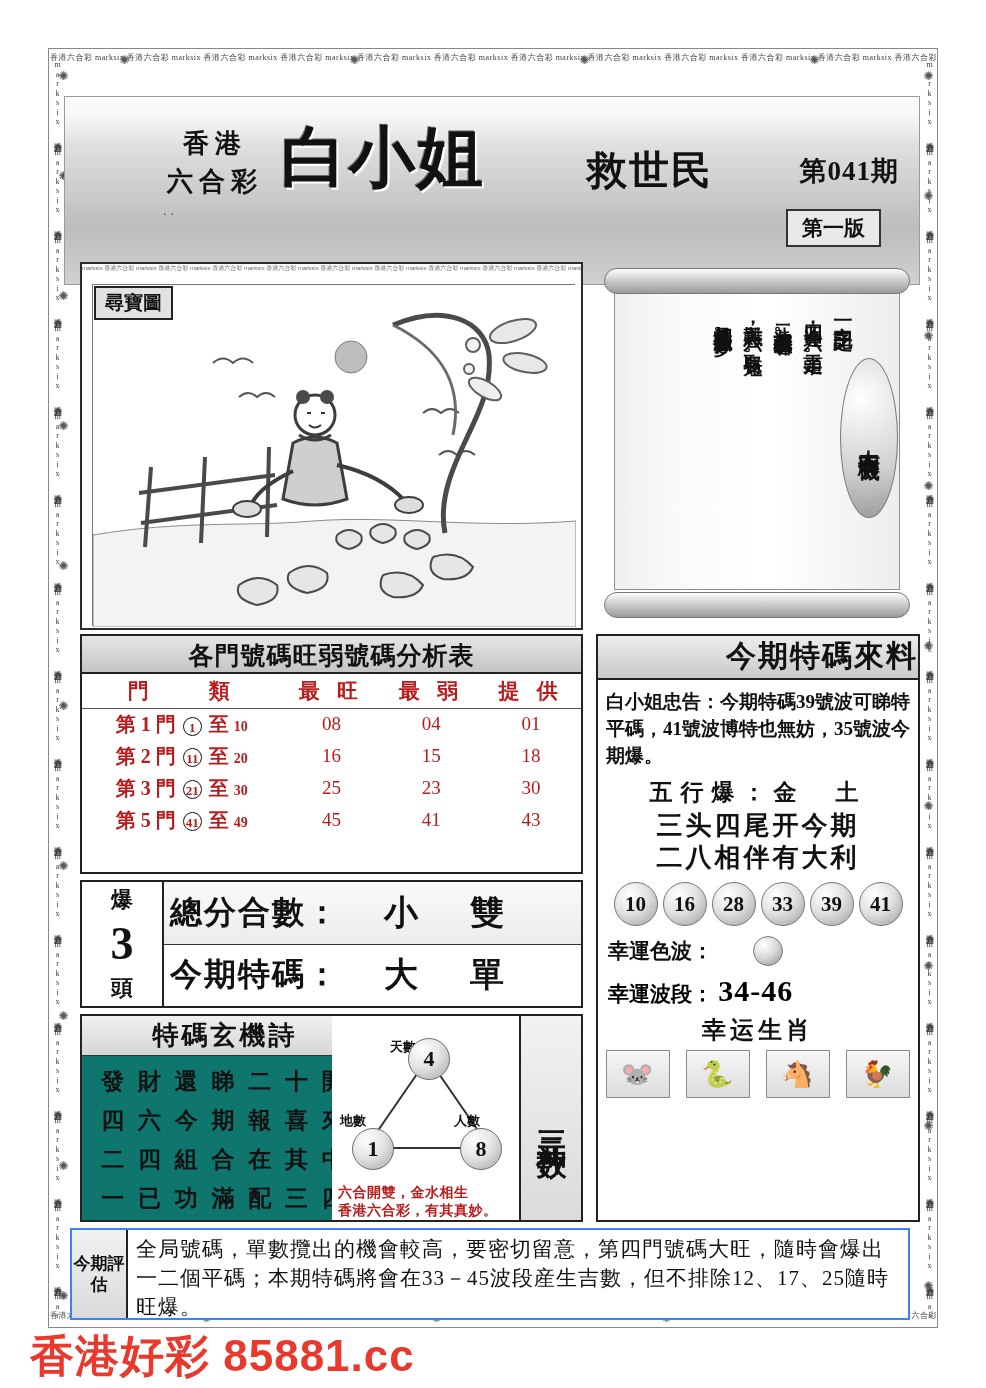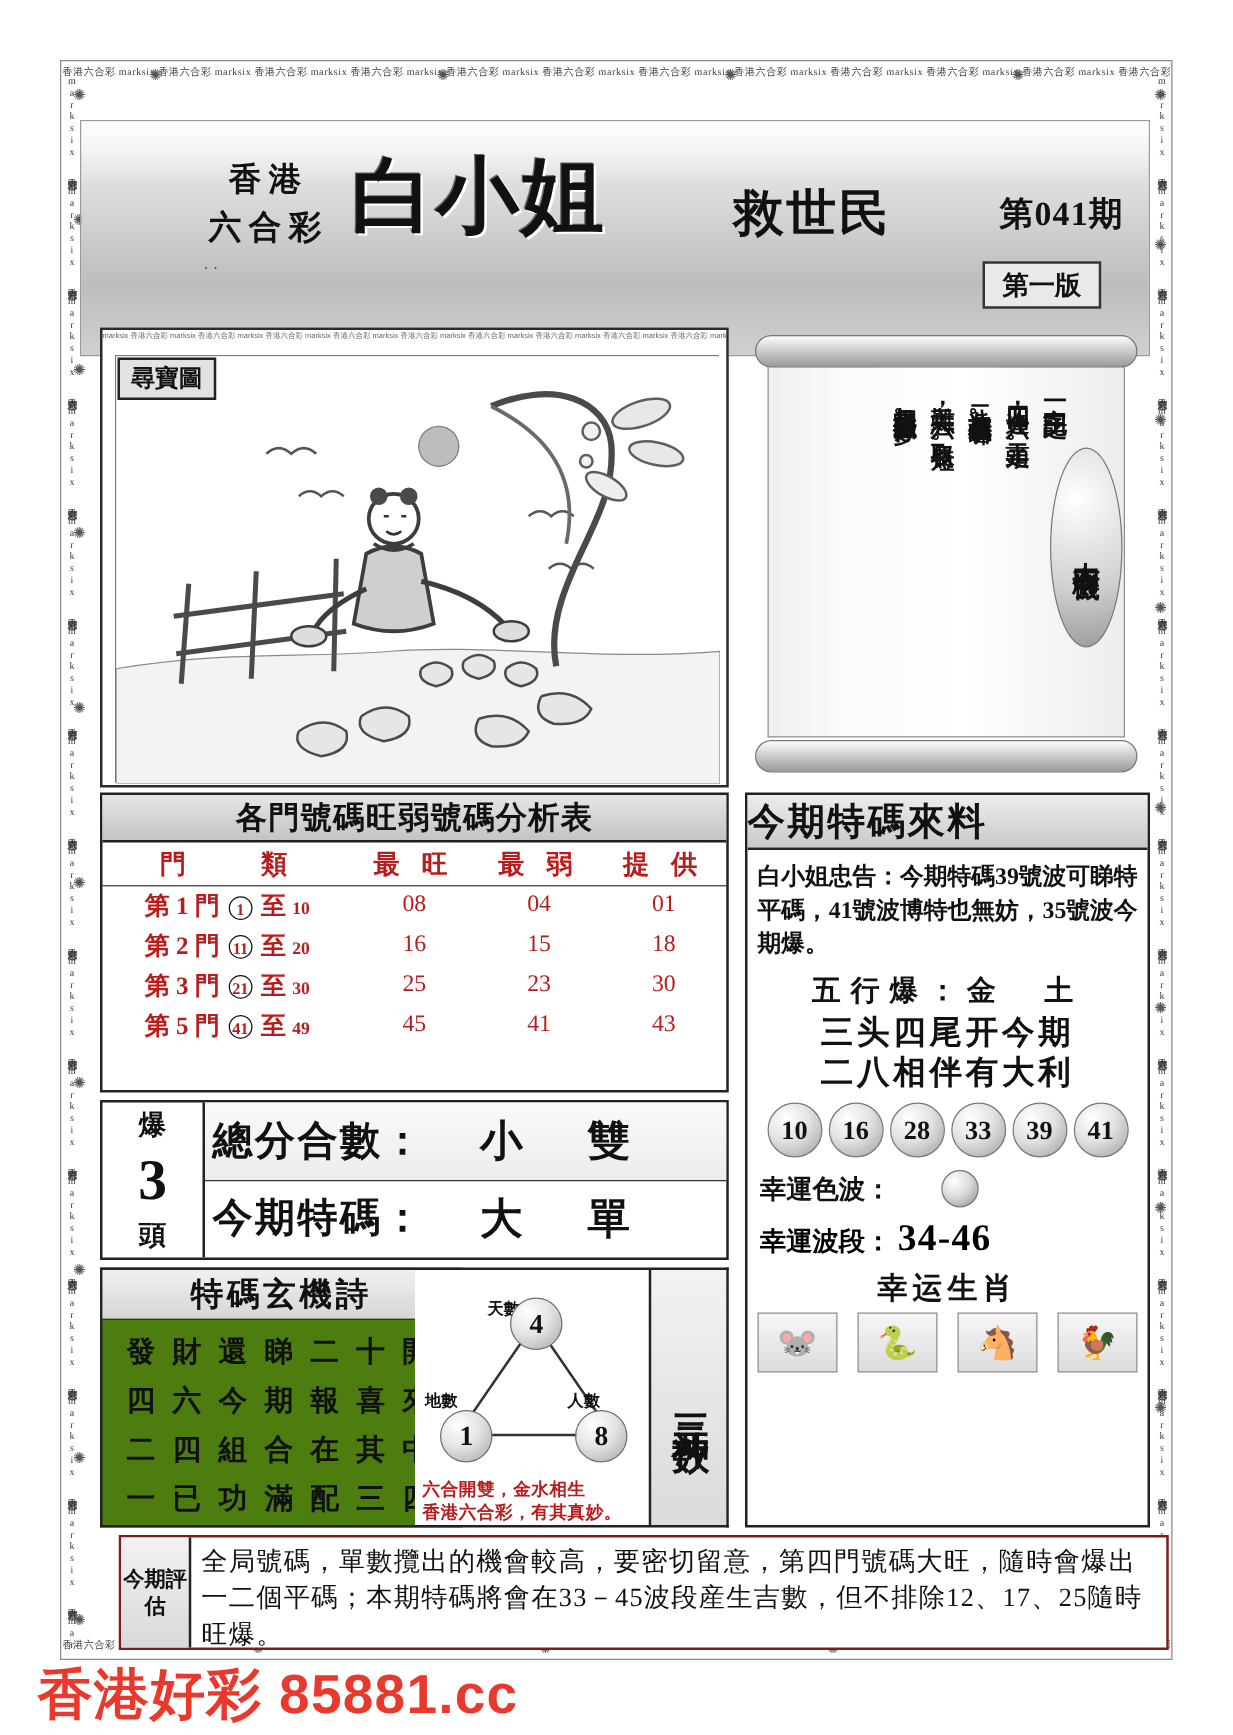--- a/index.html
+++ b/index.html
@@ -137,21 +137,21 @@
   }
 
   
   .table-panel {
     position:absolute; left:80px; top:634px; width:503px; height:240px;
     border:2px solid #222; background:#fff;
   }
   .table-head {
     height:38px; background:linear-gradient(180deg,#e6e6e6,#c4c4c4);
     border-bottom:2px solid #222;
-    font-family:Liberation Serif, serif; font-weight:bold; font-size:25px;
+    font-family:Liberation Sans, sans-serif; font-weight:bold; font-size:25px;
     color:#111; text-align:center; line-height:38px; letter-spacing:1px;
   }
   table.grid { width:100%; border-collapse:collapse; }
   table.grid th, table.grid td {
     font-family:Liberation Serif, serif; color:#b91c1c; text-align:center;
   }
   table.grid th {
     font-size:21px; font-weight:bold; height:34px;
     letter-spacing:6px;
     border-bottom:1px solid #555;
@@ -166,22 +166,22 @@
   .gate-small { font-size:14px; }
 
   
   .special-panel {
     position:absolute; left:596px; top:634px; width:324px; height:588px;
     border:2px solid #222; background:#fff; overflow:hidden;
   }
   .sp-title {
     height:44px; background:linear-gradient(180deg,#ededed,#c9c9c9);
     border-bottom:2px solid #222;
-    font-family:Liberation Sans, sans-serif; font-weight:bold;
-    font-size:30px; color:#111; text-align:left; line-height:44px; letter-spacing:2px;
+    font-family:Liberation Mono, monospace; font-weight:bold;
+    font-size:30px; color:#111; text-align:right; line-height:44px; letter-spacing:2px;
   }
   .sp-advice {
     padding:8px 8px 0 8px;
     font-family:"Liberation Serif", serif; font-size:19px; font-weight:bold;
     color:#111; line-height:27px;
   }
   .sp-wuxing {
     margin-top:8px; text-align:center;
     font-family:"Liberation Serif", serif; font-size:23px; font-weight:bold;
     color:#111; letter-spacing:8px;
@@ -242,21 +242,21 @@
     font-family:"Liberation Serif", serif; font-weight:bold; color:#111;
   }
   .sum-row.top { border-bottom:1px solid #333; background:linear-gradient(180deg,#fafafa,#ececec); }
   .sum-row .k { font-size:32px; padding-left:6px; letter-spacing:2px; }
   .sum-row .v1 { font-size:34px; margin-left:44px; }
   .sum-row .v2 { font-size:34px; margin-left:52px; }
 
   
   .poem-panel {
     position:absolute; left:80px; top:1014px; width:290px; height:208px;
-    border:2px solid #222; background:#4d7c0f;
+    border:2px solid #222; background:#0f766e;
   }
   .poem-title {
     height:40px; border-bottom:1px solid #333;
     background:linear-gradient(180deg,#f0f0f0,#d6d6d6);
     font-family:"Liberation Serif", serif; font-weight:bold; font-size:26px;
     color:#111; text-align:center; line-height:40px; letter-spacing:3px;
   }
   .poem-lines { padding:6px 10px 0 10px; }
   .poem-lines div {
     font-family:"Liberation Serif", serif; font-weight:bold; font-size:23px;
@@ -287,22 +287,22 @@
     font-size:13px; color:#111;
   }
   .tri-foot {
     position:absolute; left:6px; bottom:4px; width:176px;
     font-family:"Liberation Serif", serif; font-weight:bold; font-size:14px;
     color:#b91c1c; line-height:18px; letter-spacing:0.5px;
   }
 
   
   .assess {
-    position:absolute; left:95px; top:1228px; width:840px; height:92px;
-    border:2px solid #7f1d1d; background:#fff; display:flex;
+    position:absolute; left:70px; top:1228px; width:840px; height:92px;
+    border:2px solid #3b82f6; background:#fff; display:flex;
   }
   .assess-tag {
     width:56px; border-right:2px solid #222;
     background:linear-gradient(180deg,#f2f2f2,#d9d9d9);
     font-family:"Liberation Serif", serif; font-weight:bold; font-size:17px;
     color:#111; display:flex; align-items:center; justify-content:center;
     text-align:center; line-height:21px;
   }
   .assess-body {
     flex:1; padding:5px 8px;

